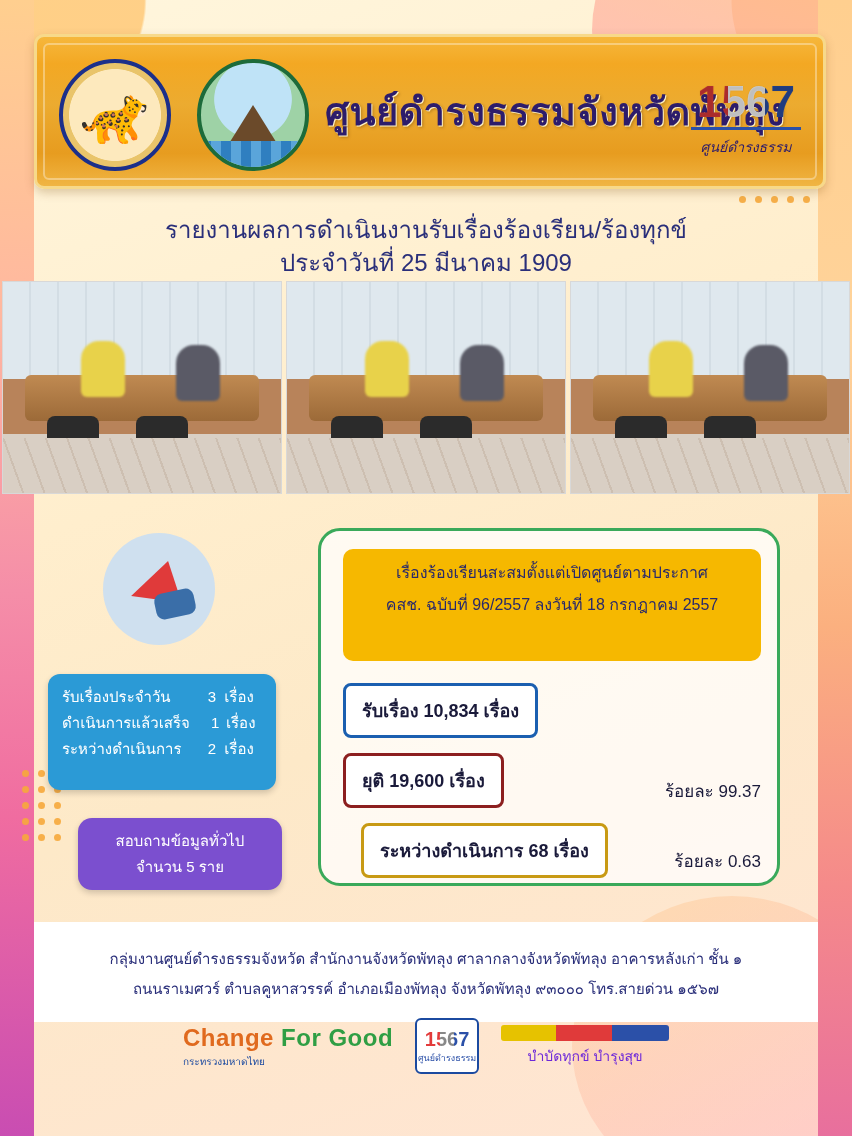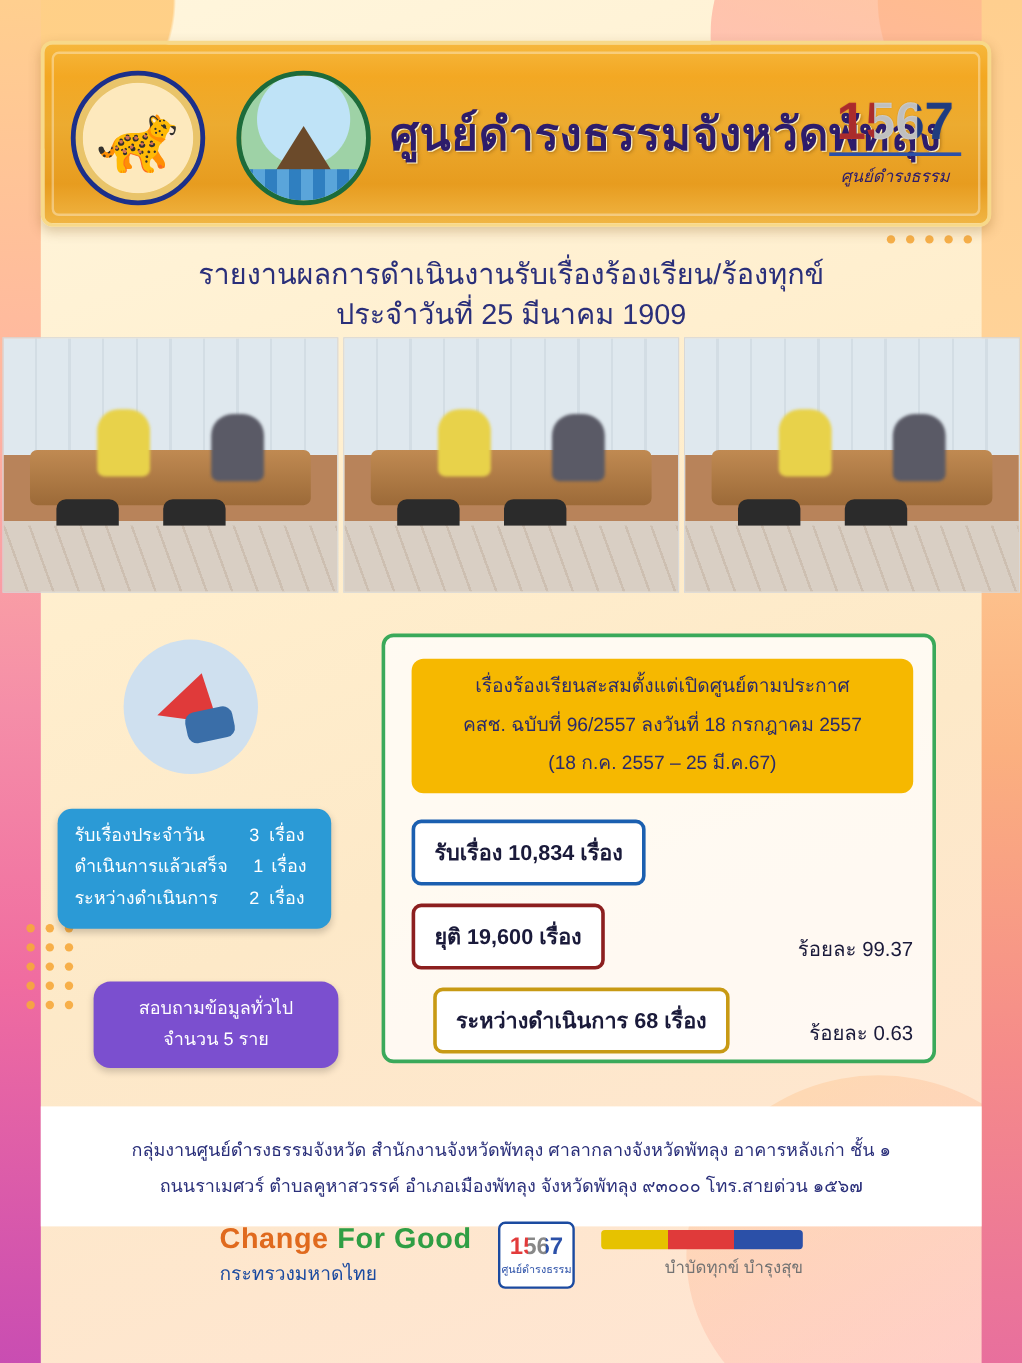--- a/index.html
+++ b/index.html
@@ -174,41 +174,41 @@
     border-right: 46px solid #e03a3a;
     position: relative; left: -6px;
     transform: rotate(-18deg);
   }
   .megaphone .hand {
     position:absolute; left: 52px; top: 58px; width: 40px; height: 26px;
     background:#3a6ea8; border-radius: 8px; transform: rotate(-12deg);
   }
 
   .daily-box {
-    position:absolute; left: 48px; top: 674px; width: 228px; height: 100px;
+    position:absolute; left: 48px; top: 674px; width: 228px; height: 116px;
     background:#2b9ad6; border-radius: 12px; color:#fff;
     box-shadow: 0 3px 6px rgba(0,0,0,.18);
     padding: 10px 14px;
   }
   .daily-row { display:flex; align-items:center; font-size: 15px; line-height: 26px; }
   .daily-row .lbl { flex: 1; white-space: nowrap; }
   .daily-row .num { width: 32px; text-align: right; }
   .daily-row .unit { width: 46px; text-align: center; }
 
   .inquiry-box {
     position:absolute; left: 78px; top: 818px; width: 204px; height: 72px;
     background:#7b4fcf; border-radius: 14px; color:#fff; text-align:center;
     box-shadow: 0 3px 6px rgba(0,0,0,.18);
     display:flex; flex-direction:column; align-items:center; justify-content:center;
     font-size: 15px; line-height: 26px;
   }
 
   .stats-panel {
     position:absolute; left: 318px; top: 528px; width: 462px; height: 358px;
-    border: 3px solid #3aa95a; border-radius: 10px; background: rgba(255,255,255,.75);
+    border: 3px solid #3aa95a; border-radius: 22px; background: rgba(255,255,255,.75);
   }
   .cumulative {
     position:absolute; left: 22px; top: 18px; width: 418px; height: 112px;
     background:#f6b800; border-radius: 10px; color:#2a2a6a;
     text-align:center; font-size: 16px; line-height: 32px; padding-top: 8px;
   }
   .stat-line { position:absolute; display:flex; align-items:center; }
   .stat-box {
     border-radius: 8px; background:#ffffff; font-size: 18px; font-weight: bold;
     color:#1a1a3a; padding: 10px 16px; white-space: nowrap;
@@ -228,39 +228,39 @@
     text-align:center; color:#2a2f7a; font-size: 15px; line-height: 30px;
   }
   .footer-logos {
     position:absolute; left: 0; right: 0; top: 1018px;
     display:flex; align-items:center; justify-content:center; gap: 22px;
   }
   .logo-change { text-align:left; }
   .logo-change .big { font-size: 24px; font-weight: bold; color:#1b4aa0; letter-spacing:.5px; }
   .logo-change .big .c { color:#e06a1e; }
   .logo-change .big .g { color:#2f9e44; }
-  .logo-change .sub { font-size: 16px; color:#1b4aa0; margin-top: 2px; }
+  .logo-change .sub { font-size: 10px; color:#1b4aa0; margin-top: 2px; }
   .logo-1567b {
     width: 64px; height: 56px; border: 2px solid #1b4aa0; border-radius: 6px;
     display:flex; flex-direction:column; align-items:center; justify-content:center;
     background:#fff;
   }
   .logo-1567b .n {
     font-size: 20px; font-weight:bold;
     background: linear-gradient(90deg,#e23b3b 0 34%,#888 34% 67%,#2b50a8 67% 100%);
     -webkit-background-clip:text; background-clip:text; color:transparent;
   }
   .logo-1567b .t { font-size: 9px; color:#2b50a8; }
   .logo-thai { text-align:center; }
   .logo-thai .ribbon {
     width: 168px; height: 16px;
     background: linear-gradient(90deg,#e6c200 0 33%,#e03a3a 33% 66%,#2b50a8 66% 100%);
     border-radius: 3px; margin-bottom: 4px;
   }
-  .logo-thai .txt { font-size: 14px; color:#737373;text-align:right; }
+  .logo-thai .txt { font-size: 14px; color:#6d28d9; }
 </style>
 </head>
 <body>
 
 <div class="bg-base"></div>
 <div class="corner-tl"></div>
 <div class="swoosh-tr"></div>
 <div class="swoosh-br"></div>
 <div class="bg-left-strip"></div>
 <div class="bg-right-strip"></div>
@@ -366,21 +366,20 @@
 
 <div class="inquiry-box">
   <div>สอบถามข้อมูลทั่วไป</div>
   <div>จำนวน 5 ราย</div>
 </div>
 
 <div class="stats-panel">
   <div class="cumulative">
     <div>เรื่องร้องเรียนสะสมตั้งแต่เปิดศูนย์ตามประกาศ</div>
     <div>คสช. ฉบับที่ 96/2557 ลงวันที่ 18 กรกฎาคม 2557</div>
-    <div>(18 ก.ค. 2557 – 25 มี.ค.67)</div>
   </div>
 
   <div class="stat-line line-received">
     <div class="stat-box blue">รับเรื่อง   10,834   เรื่อง</div>
   </div>
 
   <div class="stat-line line-closed">
     <div class="stat-box red">ยุติ  19,600  เรื่อง</div>
     <div class="pct">ร้อยละ   99.37</div>
   </div>

